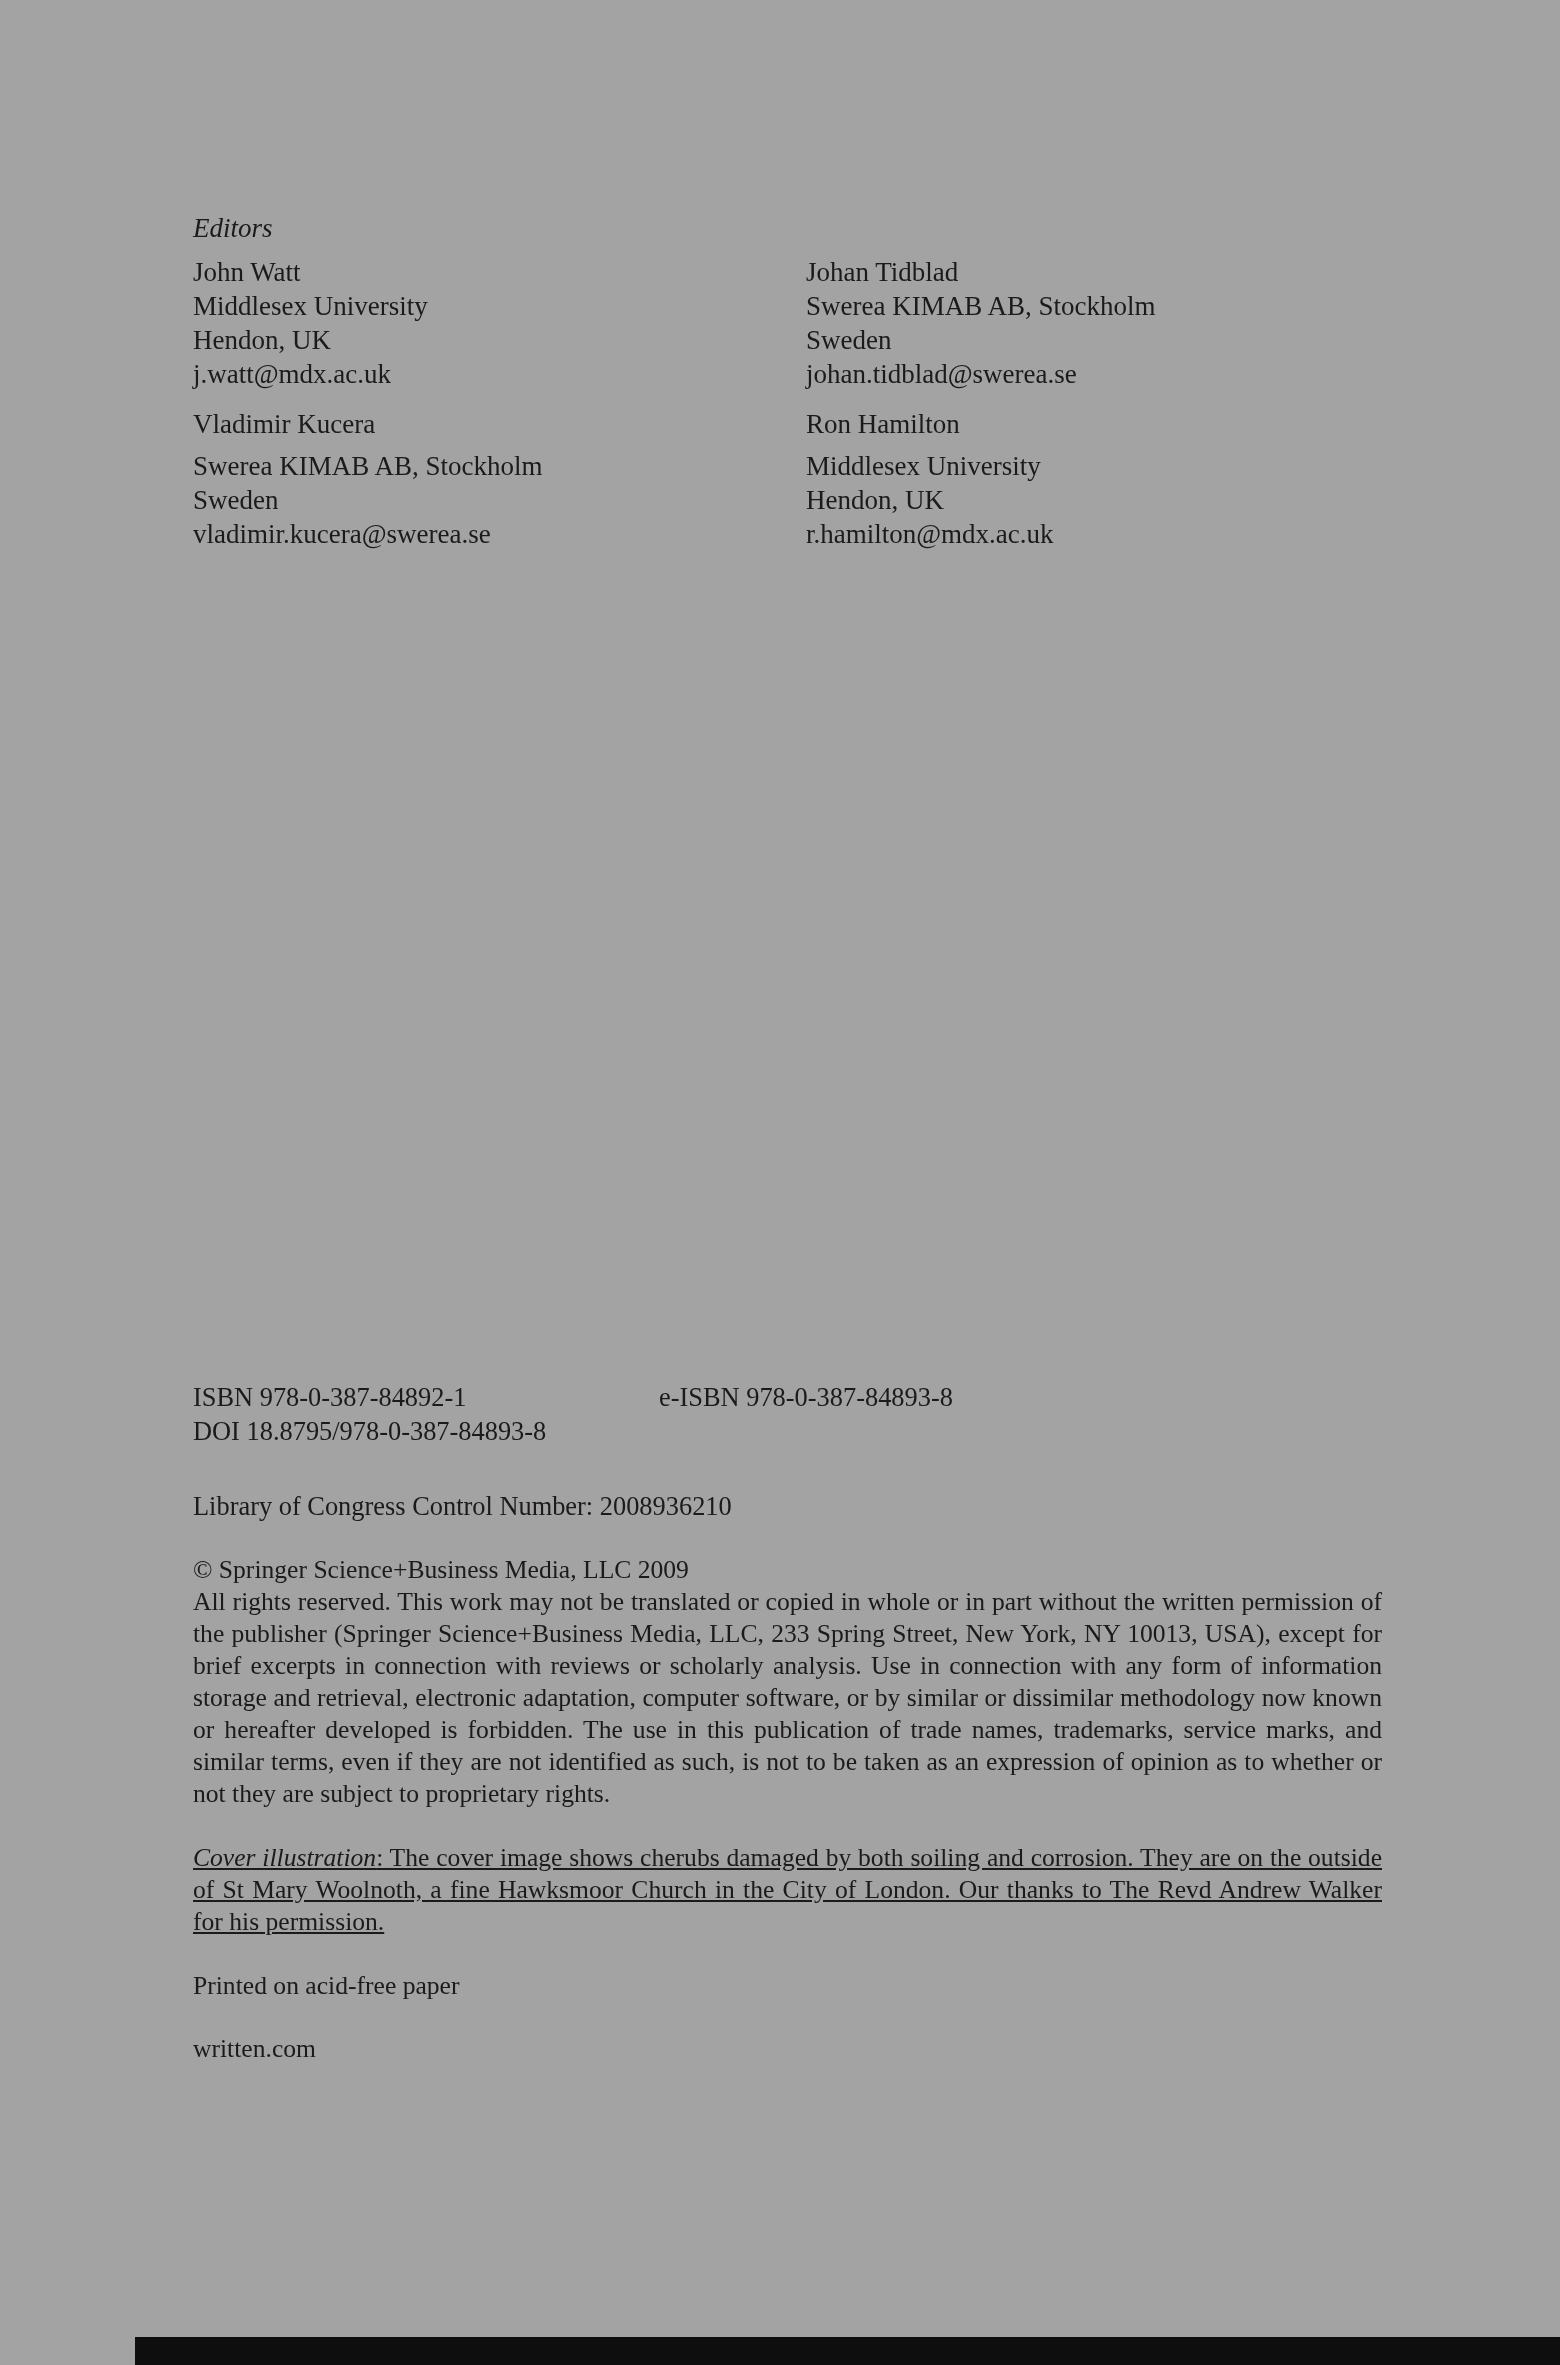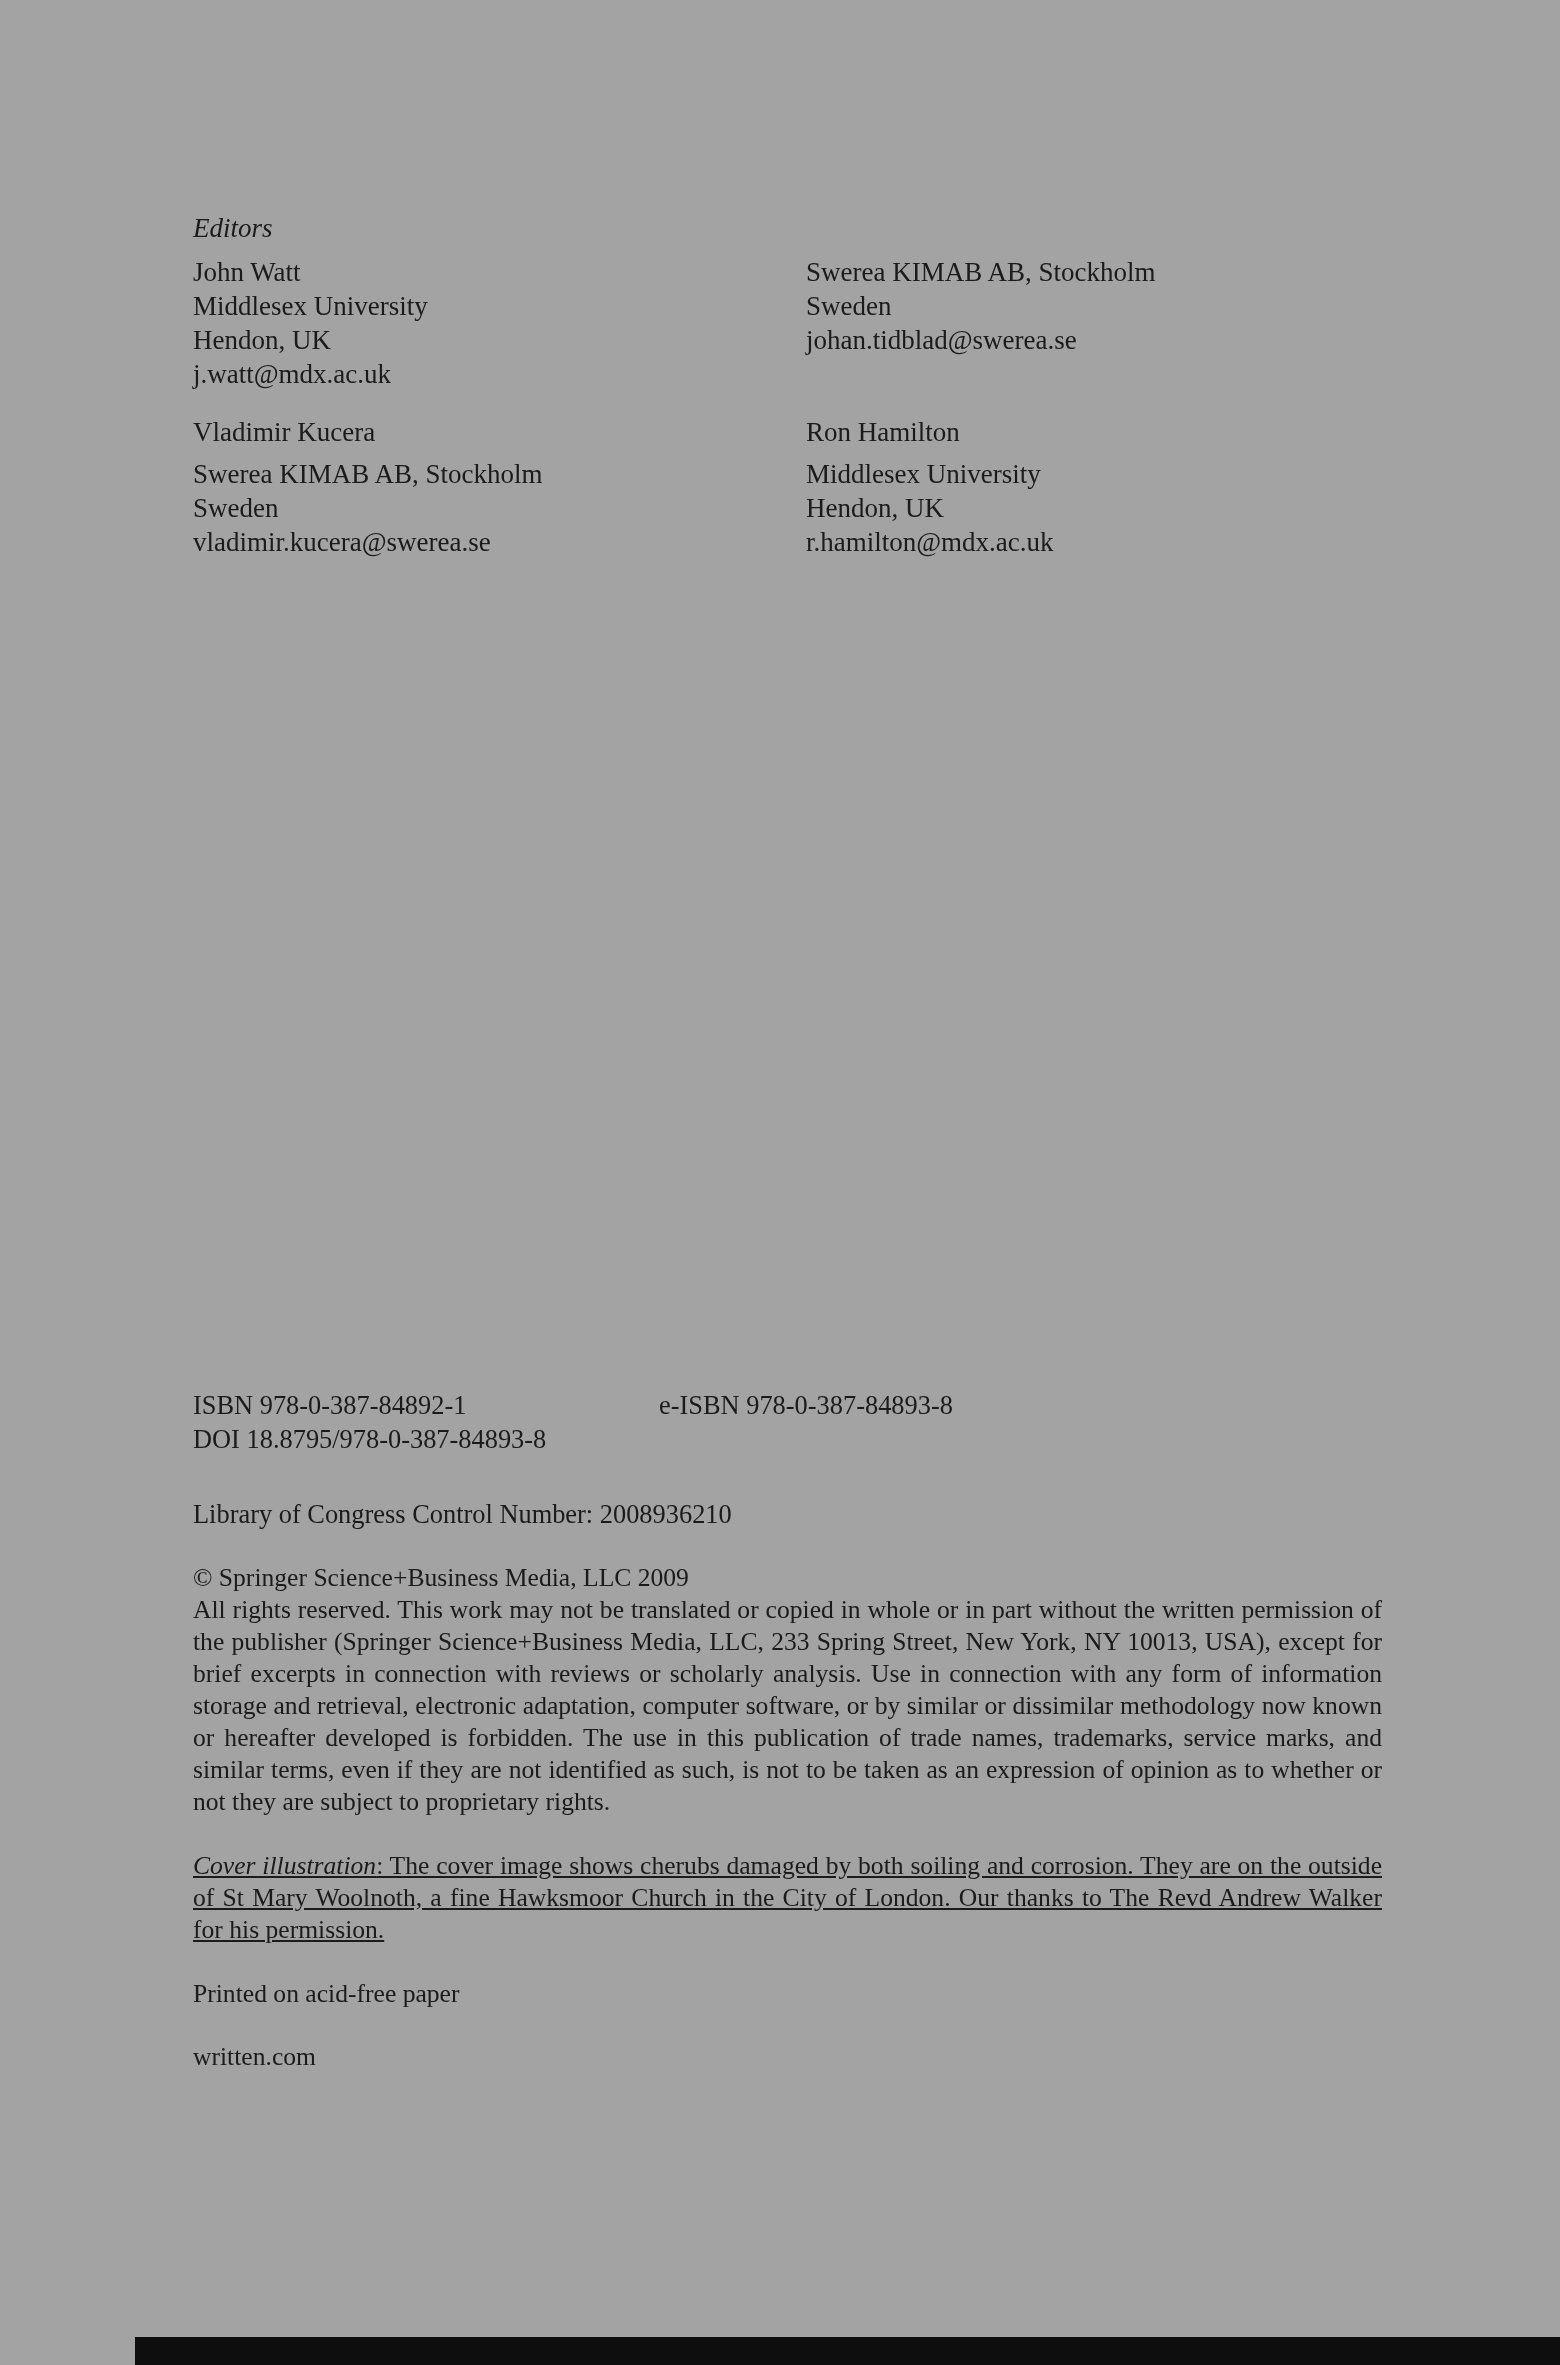--- a/index.html
+++ b/index.html
@@ -27,21 +27,21 @@
   .editors-heading {
     margin-top: 211px;
     font-size: 27px;
     line-height: 34px;
     font-style: italic;
     margin-bottom: 10.2px;
   }
   .editors-grid {
     display: grid;
     grid-template-columns: 613px 1fr;
-    row-gap: 24px;
+    row-gap: 16px;
   }
   .editor {
     font-size: 27px;
     line-height: 34px;
   }
   .editor .editor-name {
     font-size: 27px;
     line-height: 34px;
   }
   .editor--spaced .editor-name {
@@ -119,20 +119,21 @@
     <div class="editors-grid">
 
       <div class="editor">
         <div class="editor-name">John Watt</div>
         <div class="editor-affiliation">Middlesex University
 Hendon, UK
 j.watt@mdx.ac.uk</div>
       </div>
 
       <div class="editor">
+        <div class="editor-name">Johan Tidblad</div>
         <div class="editor-affiliation">Swerea KIMAB AB, Stockholm
 Sweden
 johan.tidblad@swerea.se</div>
       </div>
 
       <div class="editor editor--spaced">
         <div class="editor-name">Vladimir Kucera</div>
         <div class="editor-affiliation">Swerea KIMAB AB, Stockholm
 Sweden
 vladimir.kucera@swerea.se</div>

